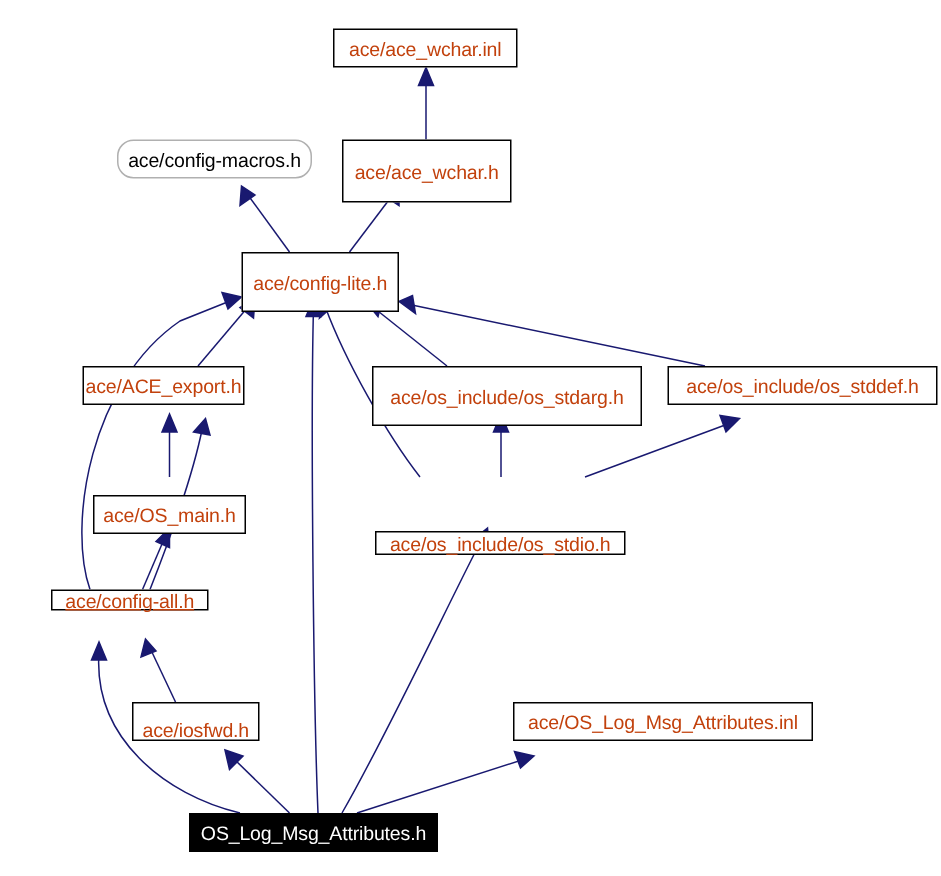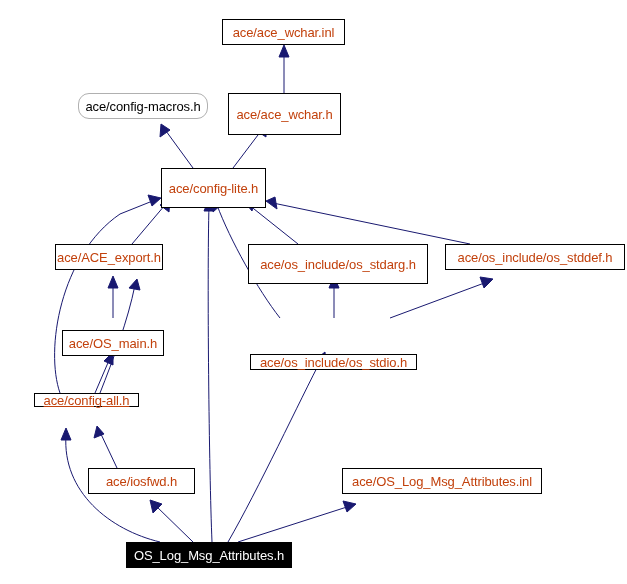--- a/index.html
+++ b/index.html
@@ -114,21 +114,21 @@
       </div>
       <div class="node" style="left: 62px; top: 318px; width: 102px; height: 26px; margin-top: 12px;">
         <span>ace/OS_main.h</span>
       </div>
       <div class="node" style="left: 250px; top: 318px; width: 167px; height: 16px; margin-top: 36px;">
         <span>ace/os_include/os_stdio.h</span>
       </div>
       <div class="node" style="left: 34px; top: 393px; width: 105px; height: 14px; text-decoration: underline;">
         <span>ace/config-all.h</span>
       </div>
-      <div class="node" style="left: 88px; top: 468px; width: 107px; height: 26px;">
+      <div class="node" style="left: 88px; top: 468px; width: 85px; height: 26px; align-items: flex-end;">
         <span>ace/iosfwd.h</span>
       </div>
       <div class="node" style="left: 295px; top: 468px; width: 200px; height: 26px; margin-left: 47px;">
         <span>ace/OS_Log_Msg_Attributes.inl</span>
       </div>
       <div class="node current" style="left: 126px; top: 542px; width: 166px; height: 26px;">
         <span>OS_Log_Msg_Attributes.h</span>
       </div>
     </div>
 </div>

